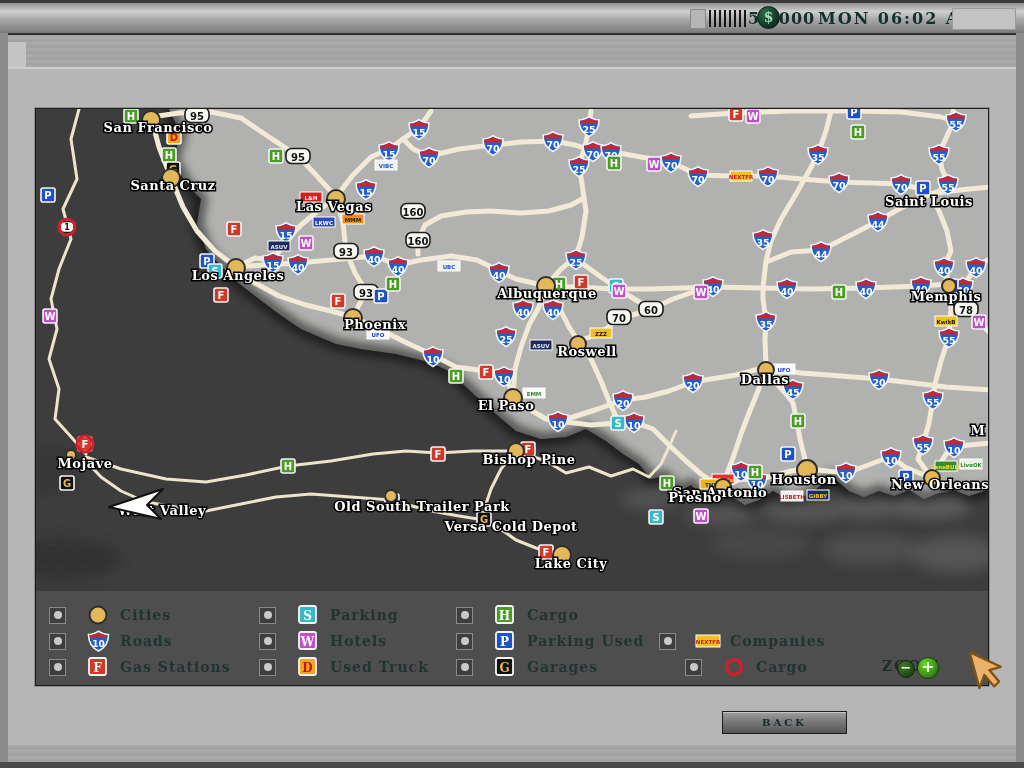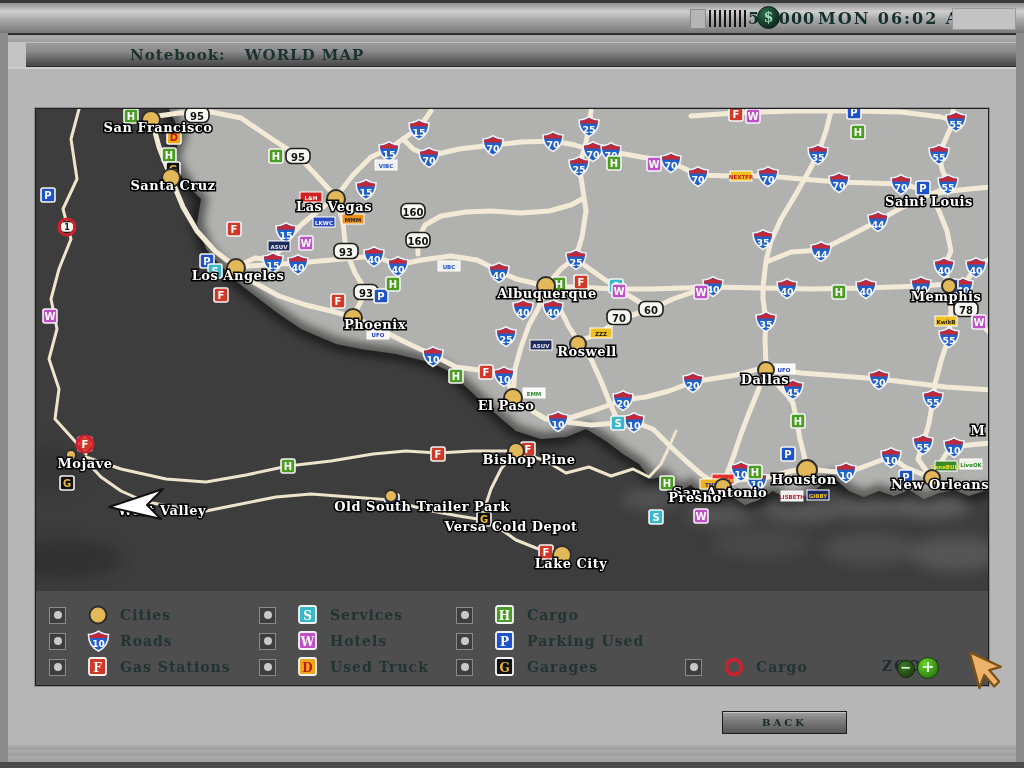--- a/index.html
+++ b/index.html
@@ -76,24 +76,20 @@
   <div class="statusbar">
     <div class="sb-tabs"></div>
     <div class="barcode"></div>
     <span class="money">50,000</span>
     <span class="coin">$</span>
     <span class="datetime">MON 06:02 AM</span>
     <div class="sb-blank"></div>
   </div>
 
   <div class="nb-stub"></div>
-  <div class="notebook-bar">
-    <span class="nb-label">Notebook:</span>
-    <span class="nb-page">WORLD MAP</span>
-  </div>
 
   <div class="main-bg"></div>
   <div class="sidecol-l"></div>
   <div class="sidecol-r"></div>
 
   <div class="map-panel">
     <svg id="map" viewBox="0 0 952 482" preserveAspectRatio="none">
         <defs>
           <filter id="fogblur" x="-30%" y="-30%" width="160%" height="160%">
             <feGaussianBlur stdDeviation="4.5"></feGaussianBlur>
@@ -830,21 +826,21 @@
         <div class="lg-item" style="left: 223px; top: 14px;">
           <div class="lg-check">
             <div class="cdot"></div>
           </div>
           <span class="lg-ico">
             <svg width="26" height="22" viewBox="0 0 26 22">
               <rect x="4" y="2" width="17" height="17" rx="2" fill="#38b8c8" stroke="#f4f4f4" stroke-width="1.8"></rect>
               <text x="12.5" y="15.5" text-anchor="middle" font-size="12" font-weight="bold" font-family="&quot;DejaVu Serif&quot;,serif" fill="#fff">S</text>
             </svg>
           </span>
-          <span class="lg-label">Services</span>
+          <span class="lg-label">Parking</span>
         </div>
         <div class="lg-item" style="left: 223px; top: 40px;">
           <div class="lg-check">
             <div class="cdot"></div>
           </div>
           <span class="lg-ico">
             <svg width="26" height="22" viewBox="0 0 26 22">
               <rect x="4" y="2" width="17" height="17" rx="2" fill="#c04fc8" stroke="#f4f4f4" stroke-width="1.8"></rect>
               <text x="12.5" y="15.5" text-anchor="middle" font-size="12" font-weight="bold" font-family="&quot;DejaVu Serif&quot;,serif" fill="#fff">W</text>
             </svg>
@@ -891,20 +887,32 @@
           <div class="lg-check">
             <div class="cdot"></div>
           </div>
           <span class="lg-ico">
             <svg width="26" height="22" viewBox="0 0 26 22">
               <rect x="4" y="2" width="17" height="17" rx="2" fill="#101010" stroke="#f4f4f4" stroke-width="1.8"></rect>
               <text x="12.5" y="15.5" text-anchor="middle" font-size="12" font-weight="bold" font-family="&quot;DejaVu Serif&quot;,serif" fill="#e8b838">G</text>
             </svg>
           </span>
           <span class="lg-label">Garages</span>
+        </div>
+        <div class="lg-item" style="left: 623px; top: 40px;">
+          <div class="lg-check">
+            <div class="cdot"></div>
+          </div>
+          <span class="lg-ico">
+            <svg width="26" height="22" viewBox="0 0 26 22">
+              <rect x="1" y="5" width="24" height="12" fill="#f0c020" stroke="#fff" stroke-width="1"></rect>
+              <text x="13" y="13.5" text-anchor="middle" font-size="5.5" class="shnum" fill="#c02020">NEXTFR</text>
+            </svg>
+          </span>
+          <span class="lg-label">Companies</span>
         </div>
         <div class="lg-item" style="left: 623px; top: 66px; padding-left: 26px;">
           <div class="lg-check">
             <div class="cdot"></div>
           </div>
           <span class="lg-ico">
             <svg width="26" height="22" viewBox="0 0 26 22">
               <circle cx="13" cy="11" r="7.5" fill="none" stroke="#d02030" stroke-width="3.4"></circle>
             </svg>
           </span>

